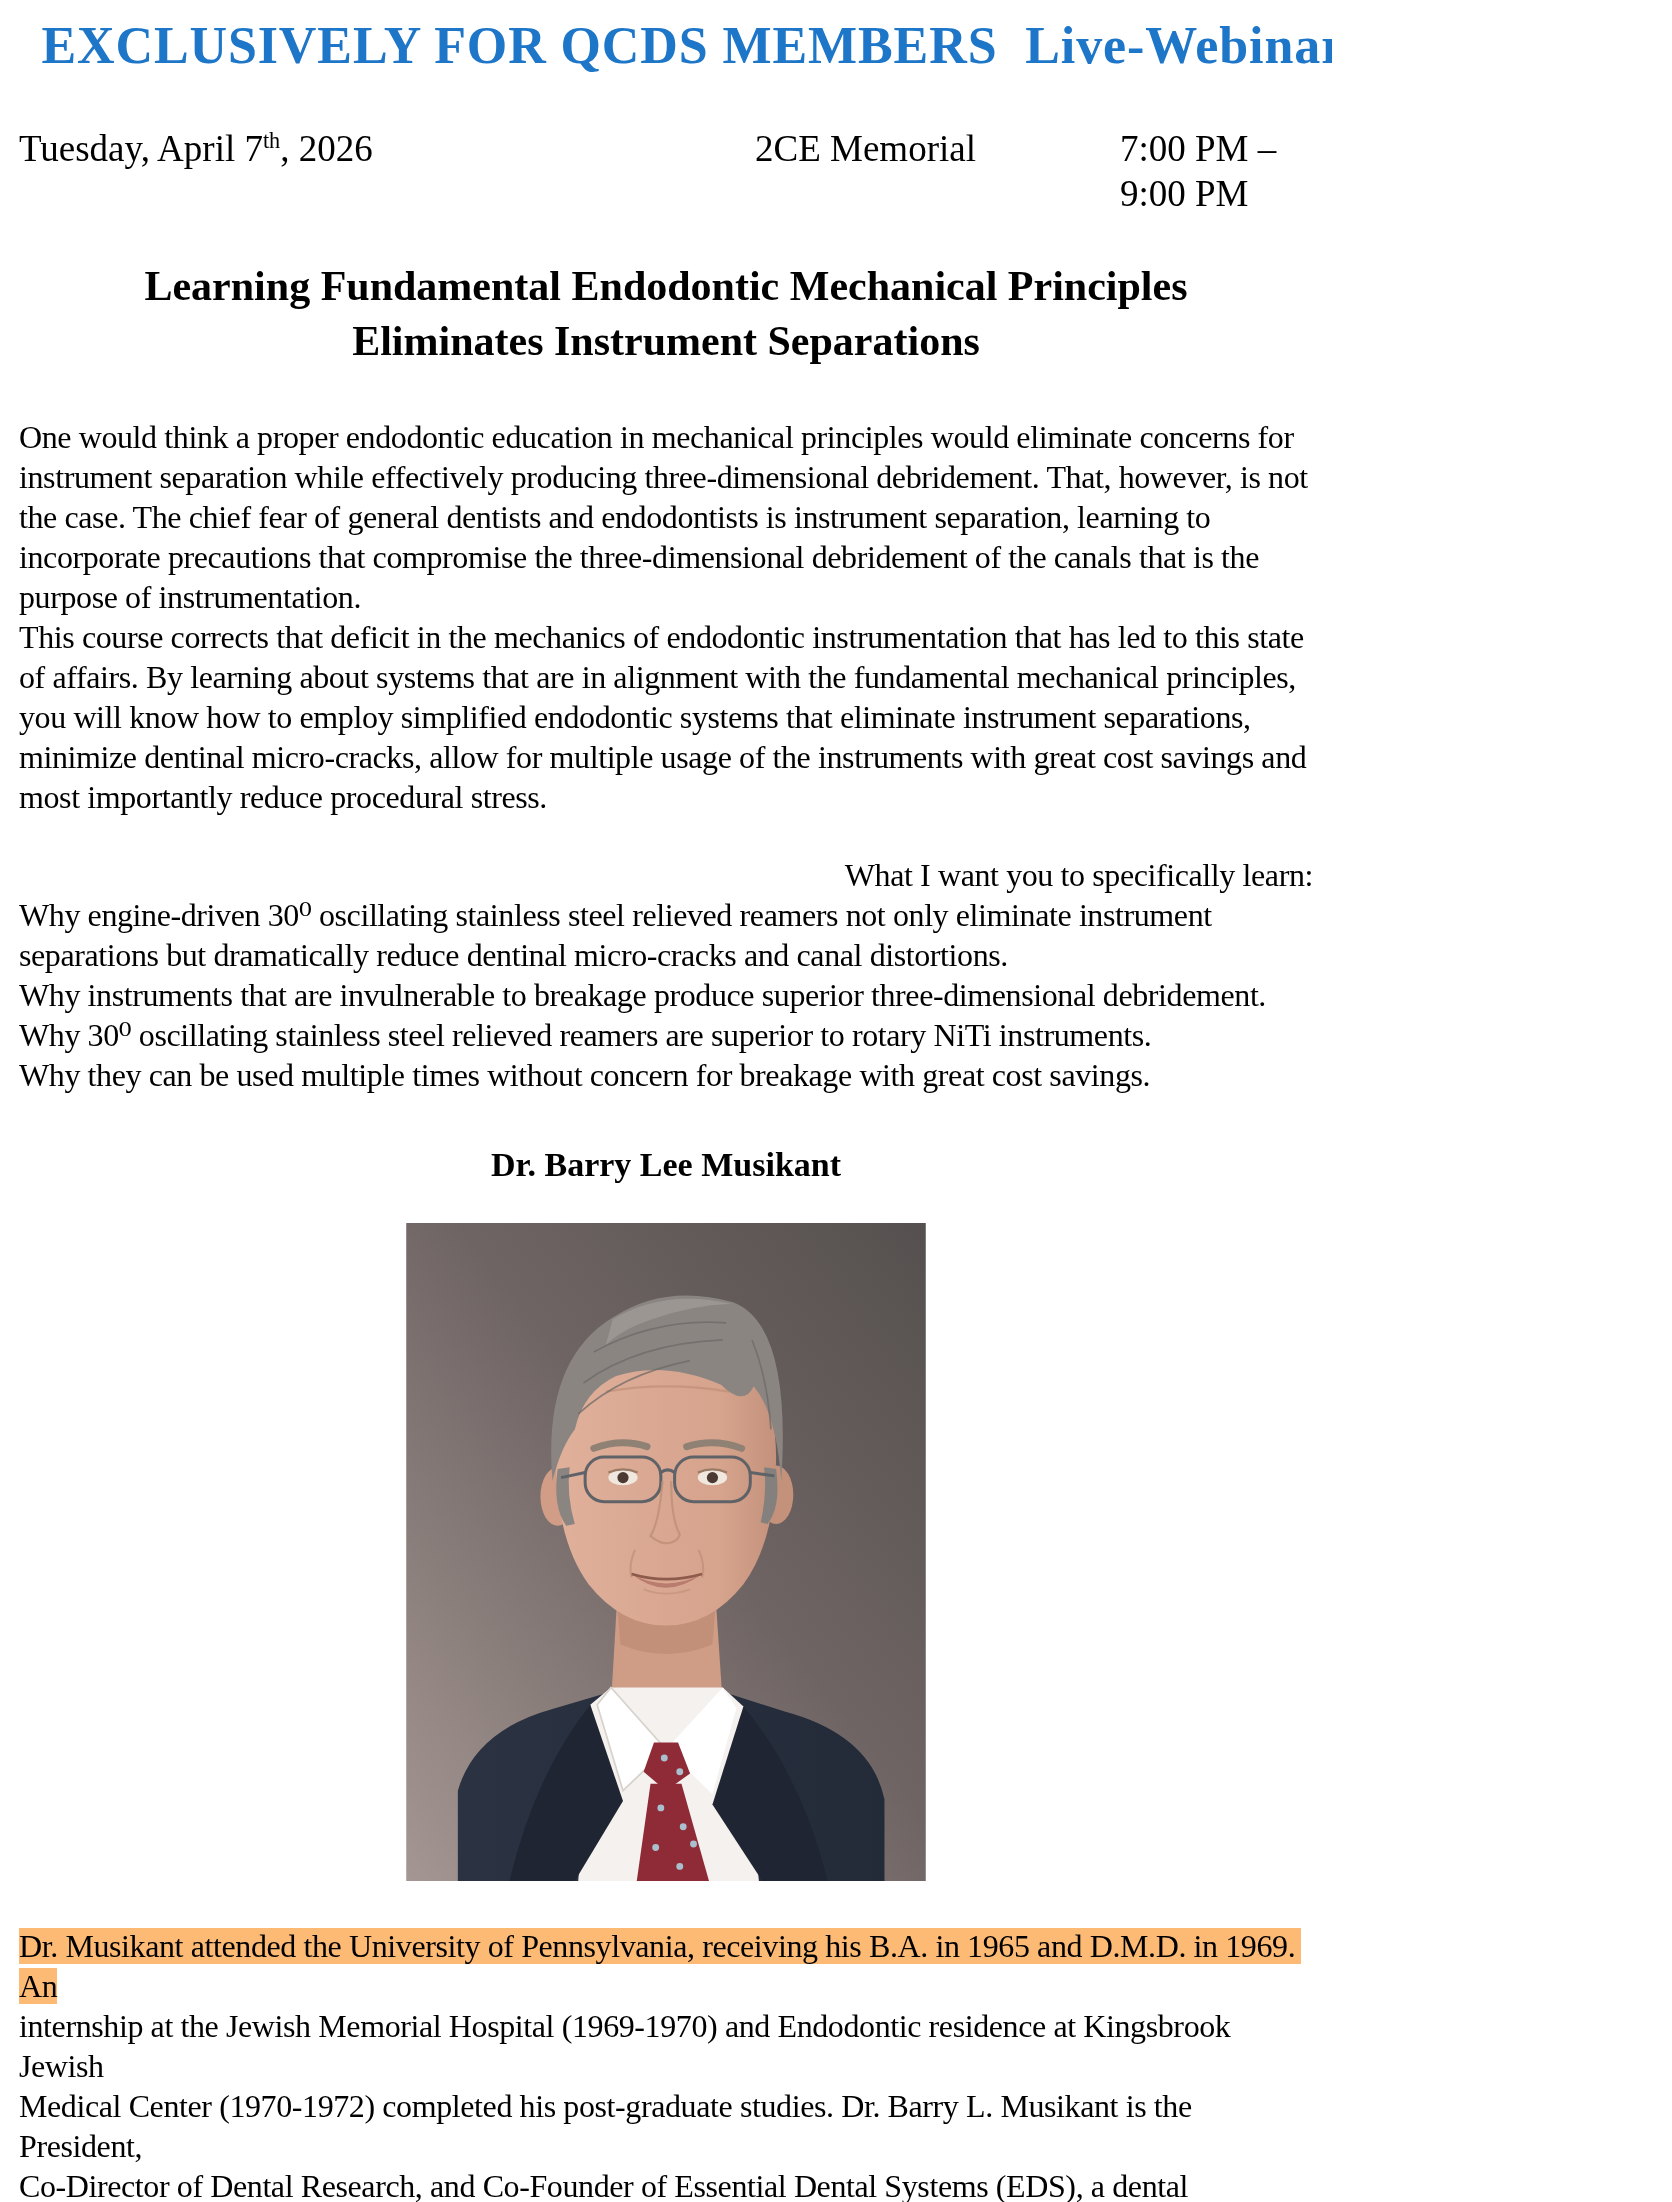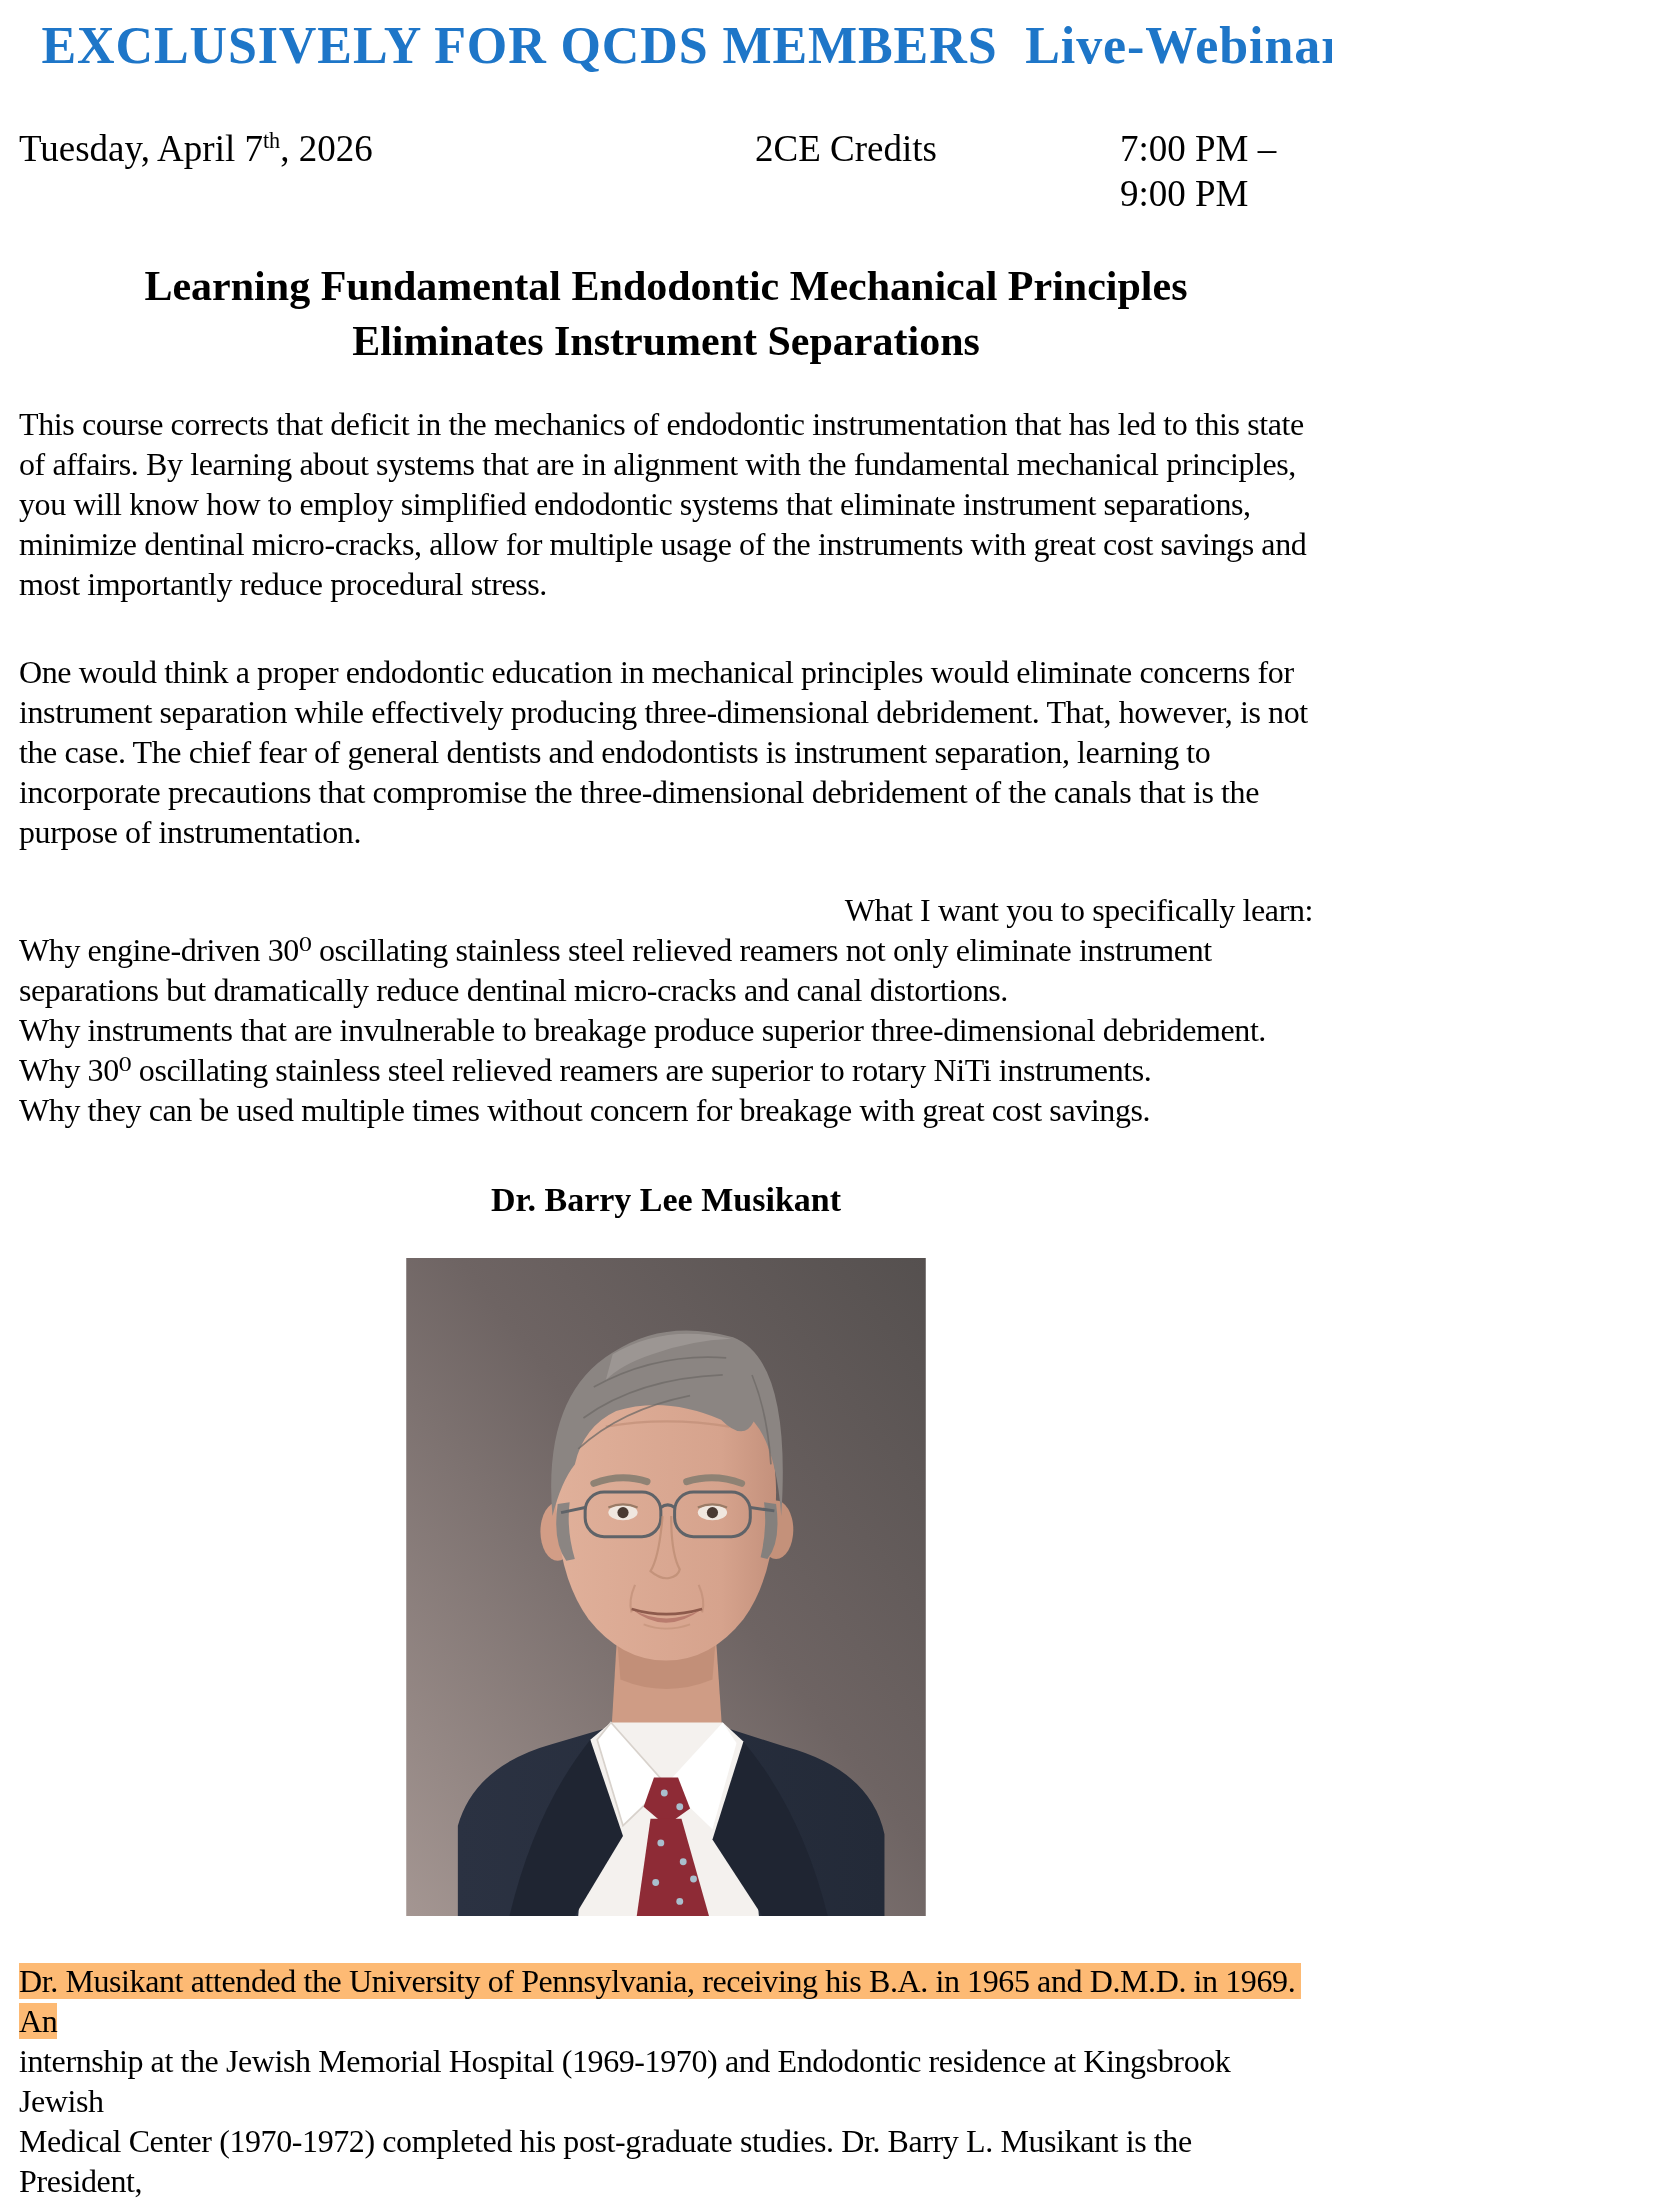--- a/index.html
+++ b/index.html
@@ -29,38 +29,38 @@
 </style>
 </head>
 <body>
 
 <div class="page">
 
   <h1 class="banner" style="color: rgb(30, 118, 200);">EXCLUSIVELY FOR QCDS MEMBERS  Live-Webinar</h1>
 
   <div class="date-row">
     <div><span>Tuesday, April 7</span><sup>th</sup><span>, 2026</span></div>
-    <div>2CE Credits</div>
+    <div>2CE Memorial</div>
     <div>7:00 PM – 9:00 PM</div>
   </div>
 
   <h2 class="course-title">Learning Fundamental Endodontic Mechanical Principles
 Eliminates Instrument Separations</h2>
 
+  <p class="body para1">One would think a proper endodontic education in mechanical principles would eliminate concerns for
+instrument separation while effectively producing three-dimensional debridement. That, however, is not
+the case. The chief fear of general dentists and endodontists is instrument separation, learning to
+incorporate precautions that compromise the three-dimensional debridement of the canals that is the
+purpose of instrumentation.</p>
+
   <p class="body">This course corrects that deficit in the mechanics of endodontic instrumentation that has led to this state
 of affairs. By learning about systems that are in alignment with the fundamental mechanical principles,
 you will know how to employ simplified endodontic systems that eliminate instrument separations,
 minimize dentinal micro-cracks, allow for multiple usage of the instruments with great cost savings and
 most importantly reduce procedural stress.</p>
-
-  <p class="body para1">One would think a proper endodontic education in mechanical principles would eliminate concerns for
-instrument separation while effectively producing three-dimensional debridement. That, however, is not
-the case. The chief fear of general dentists and endodontists is instrument separation, learning to
-incorporate precautions that compromise the three-dimensional debridement of the canals that is the
-purpose of instrumentation.</p>
 
   <p class="body learn-heading">What I want you to specifically learn:</p>
 
   <p class="body">Why engine-driven 30⁰ oscillating stainless steel relieved reamers not only eliminate instrument
 separations but dramatically reduce dentinal micro-cracks and canal distortions.
 Why instruments that are invulnerable to breakage produce superior three-dimensional debridement.
 Why 30⁰ oscillating stainless steel relieved reamers are superior to rotary NiTi instruments.
 Why they can be used multiple times without concern for breakage with great cost savings.</p>
 
   <h3 class="speaker-name">Dr. Barry Lee Musikant</h3>

